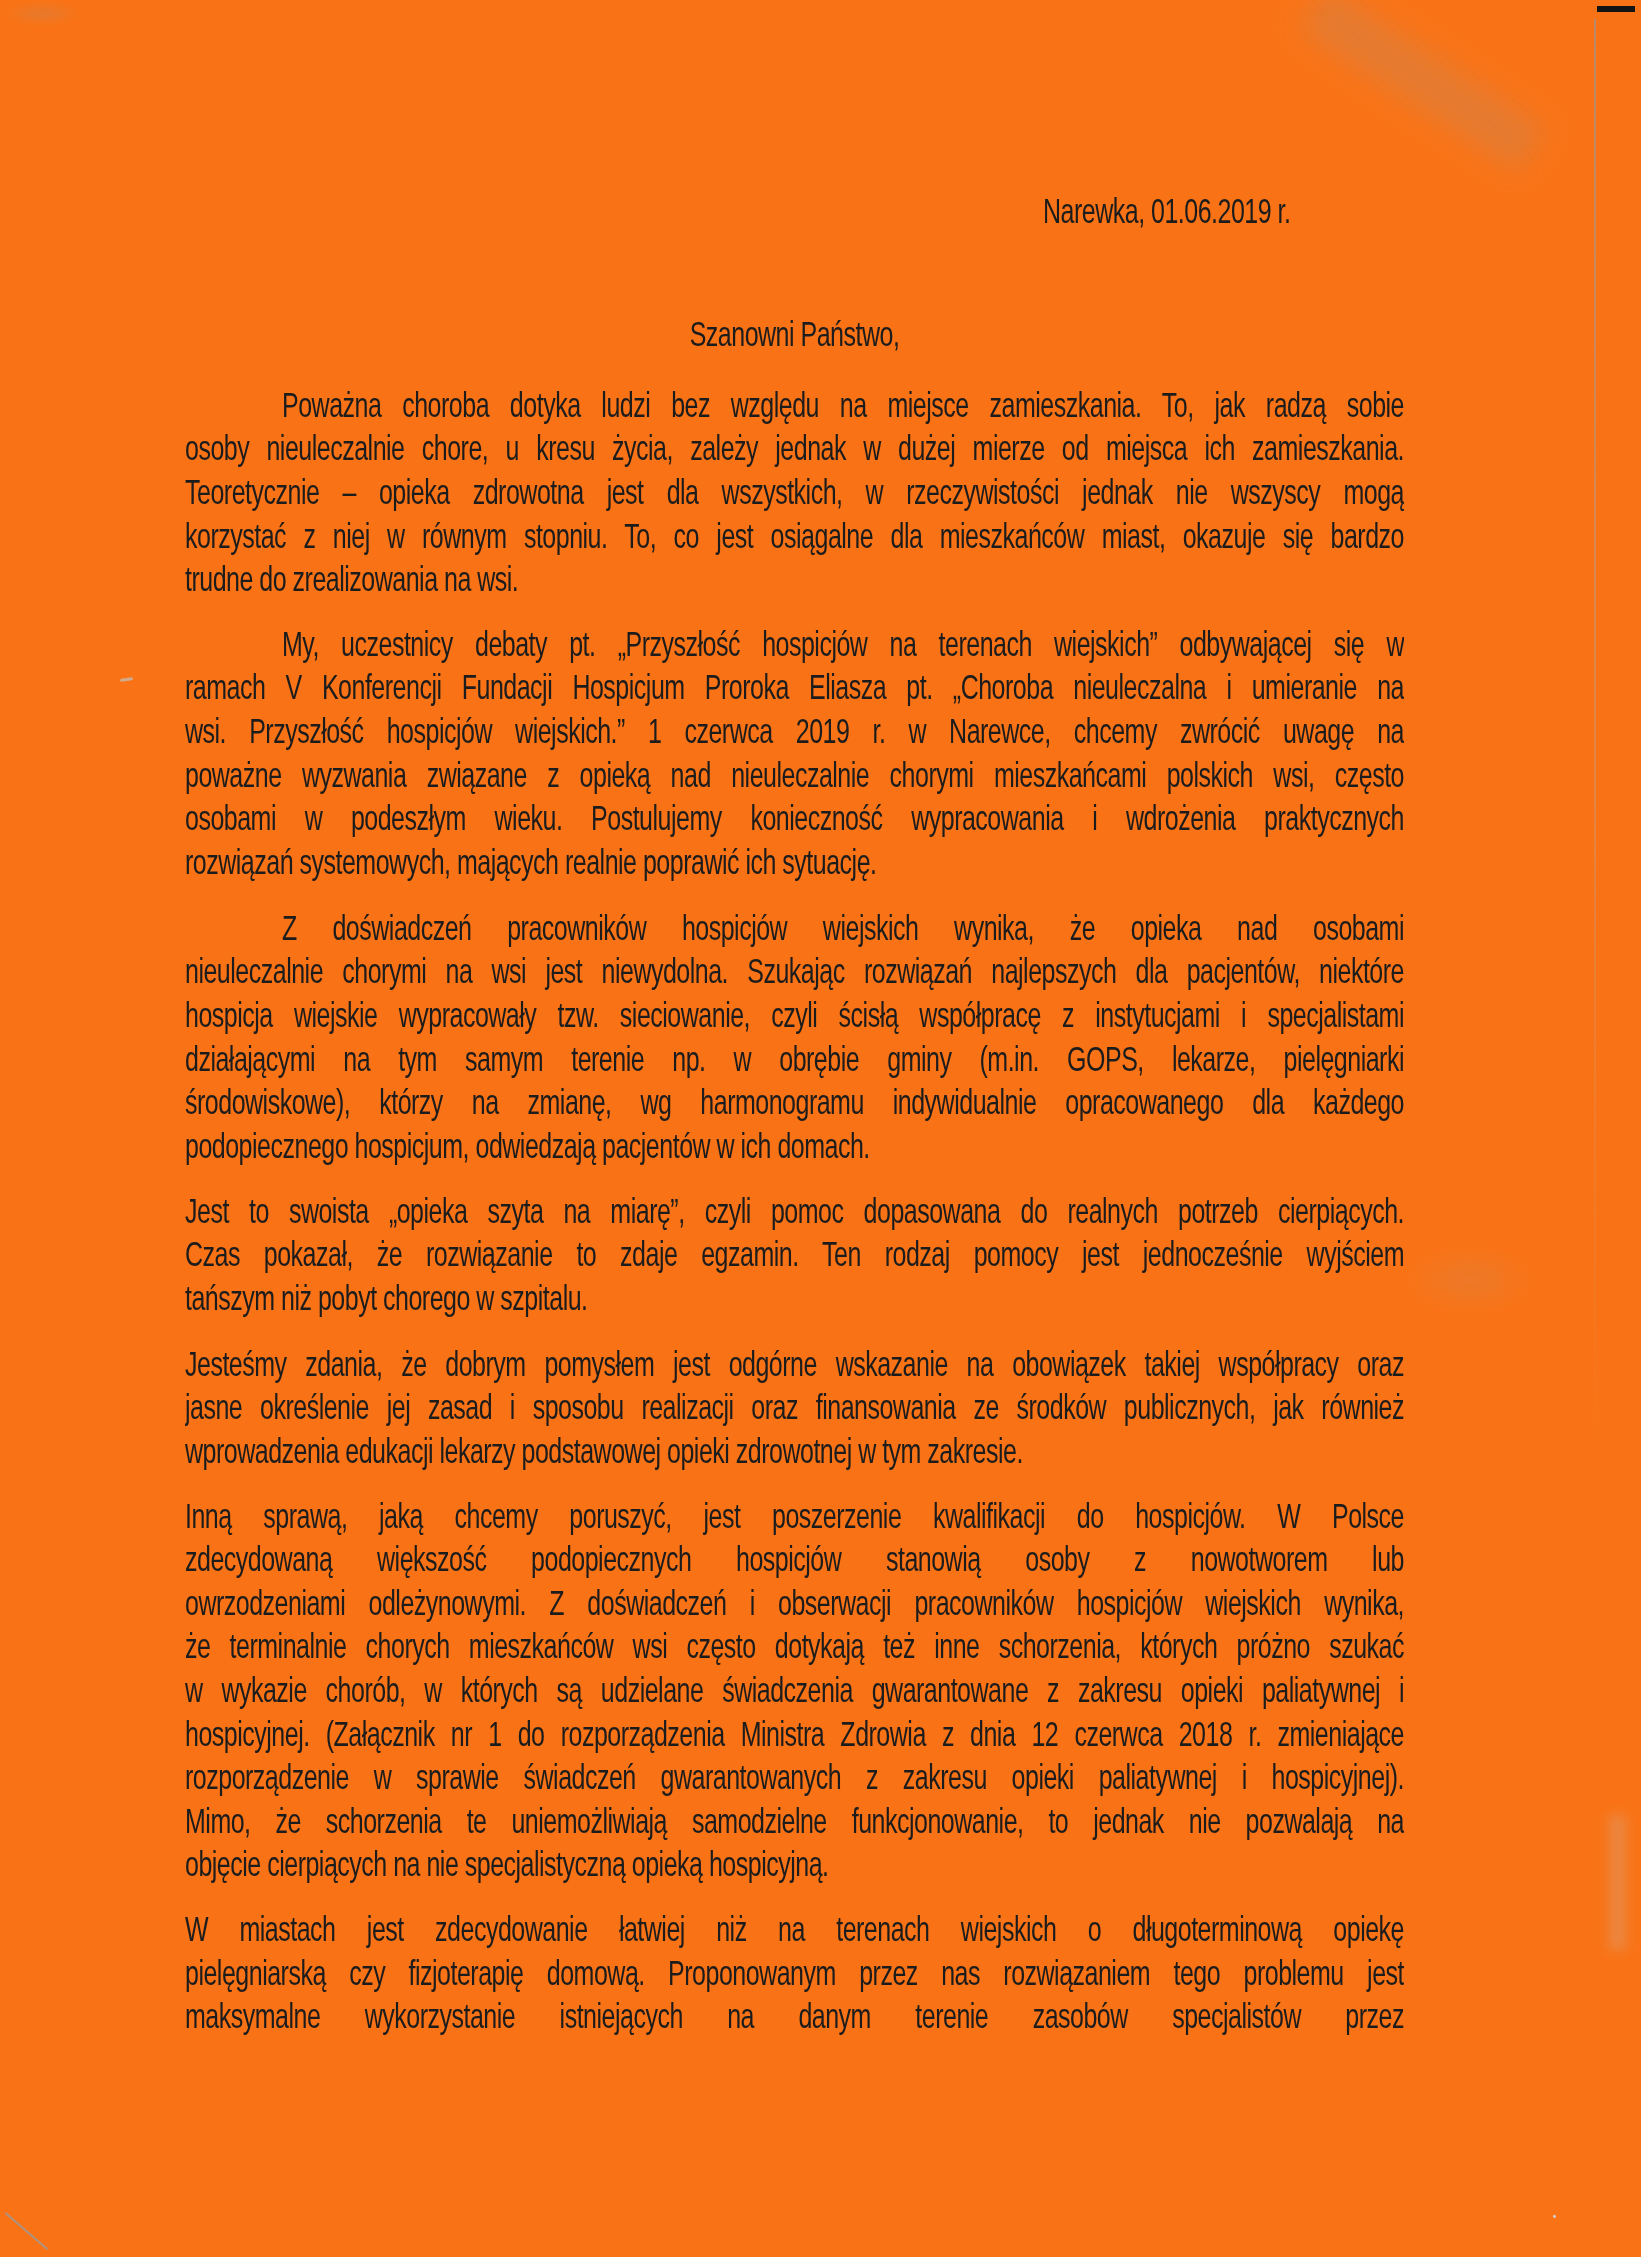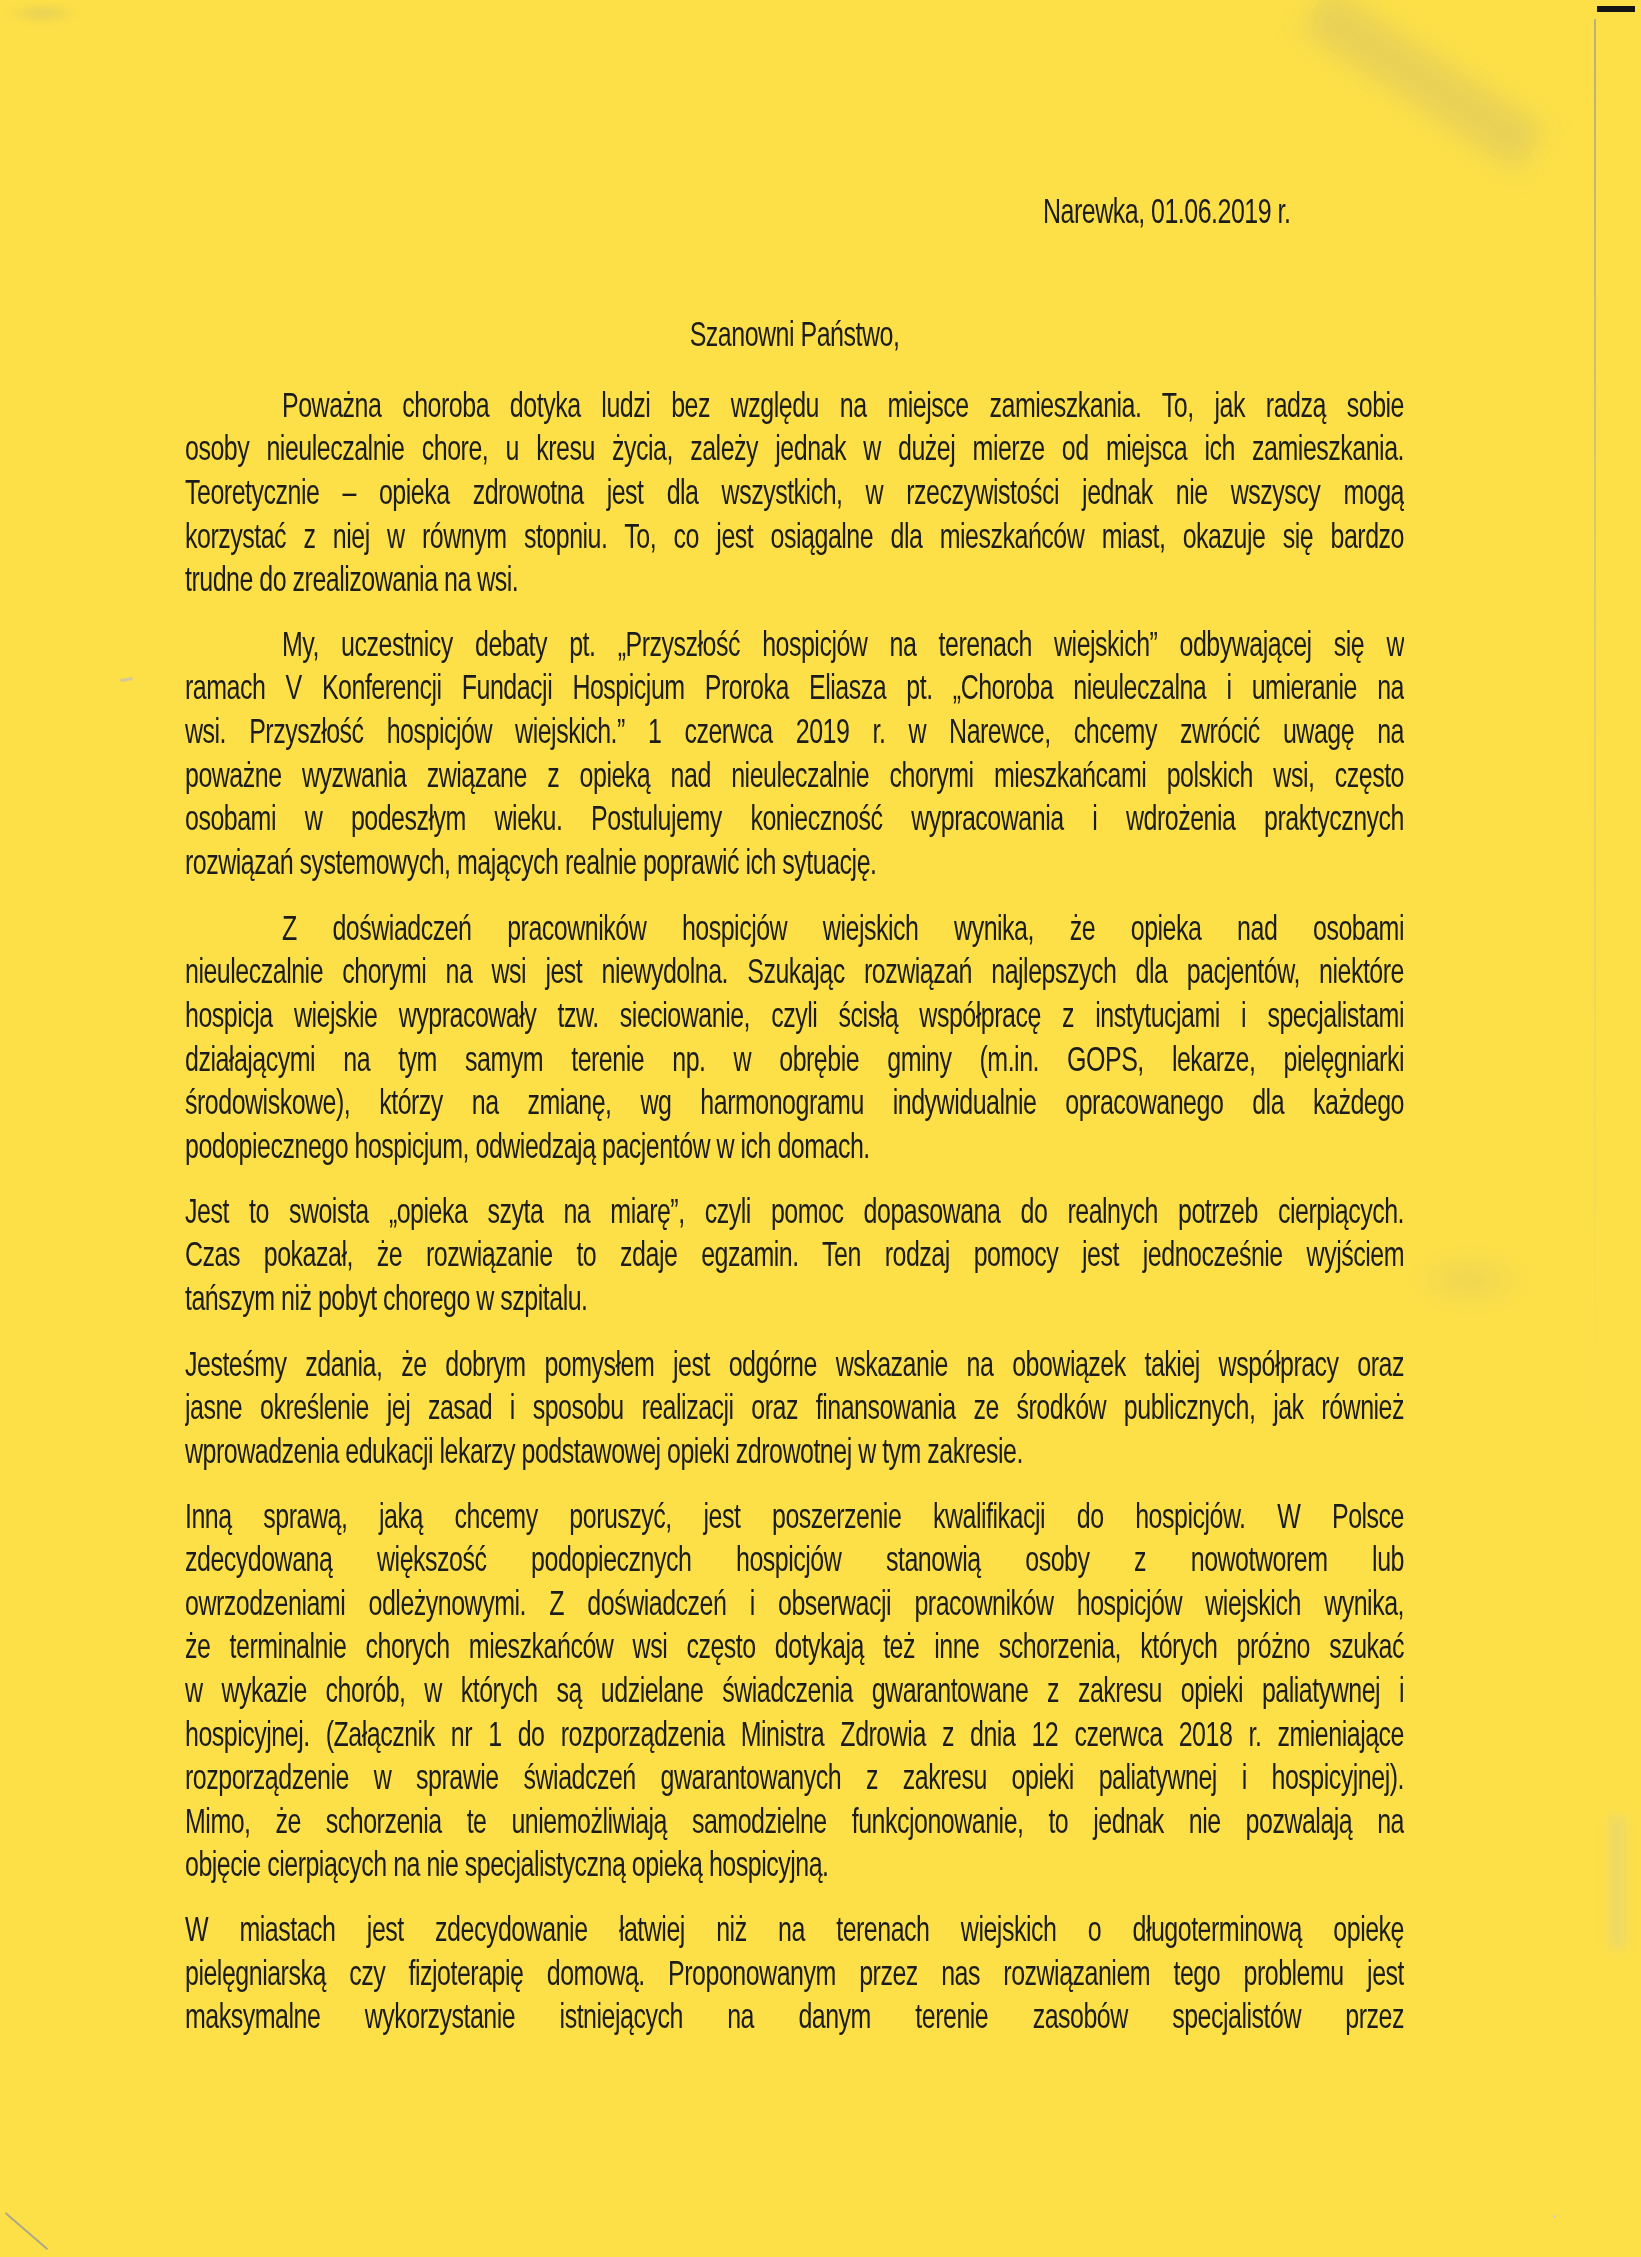--- a/index.html
+++ b/index.html
@@ -1,20 +1,20 @@
 <!DOCTYPE html>
 <html><head>
 <meta charset="utf-8">
 <style>
   html, body { margin: 0; padding: 0; background: #ffffff; }
   .page {
     position: relative;
     width: 1641px;
     height: 2257px;
-    background: #fde047;
+    background: #f97316;
     font-family: "Liberation Sans", "DejaVu Sans", sans-serif;
     color: #1c1c1c;
     overflow: hidden;
   }
   
   .stretch {
     transform: scaleY(1.40625);
     transform-origin: 0 0;
   }
   .date-wrap {

